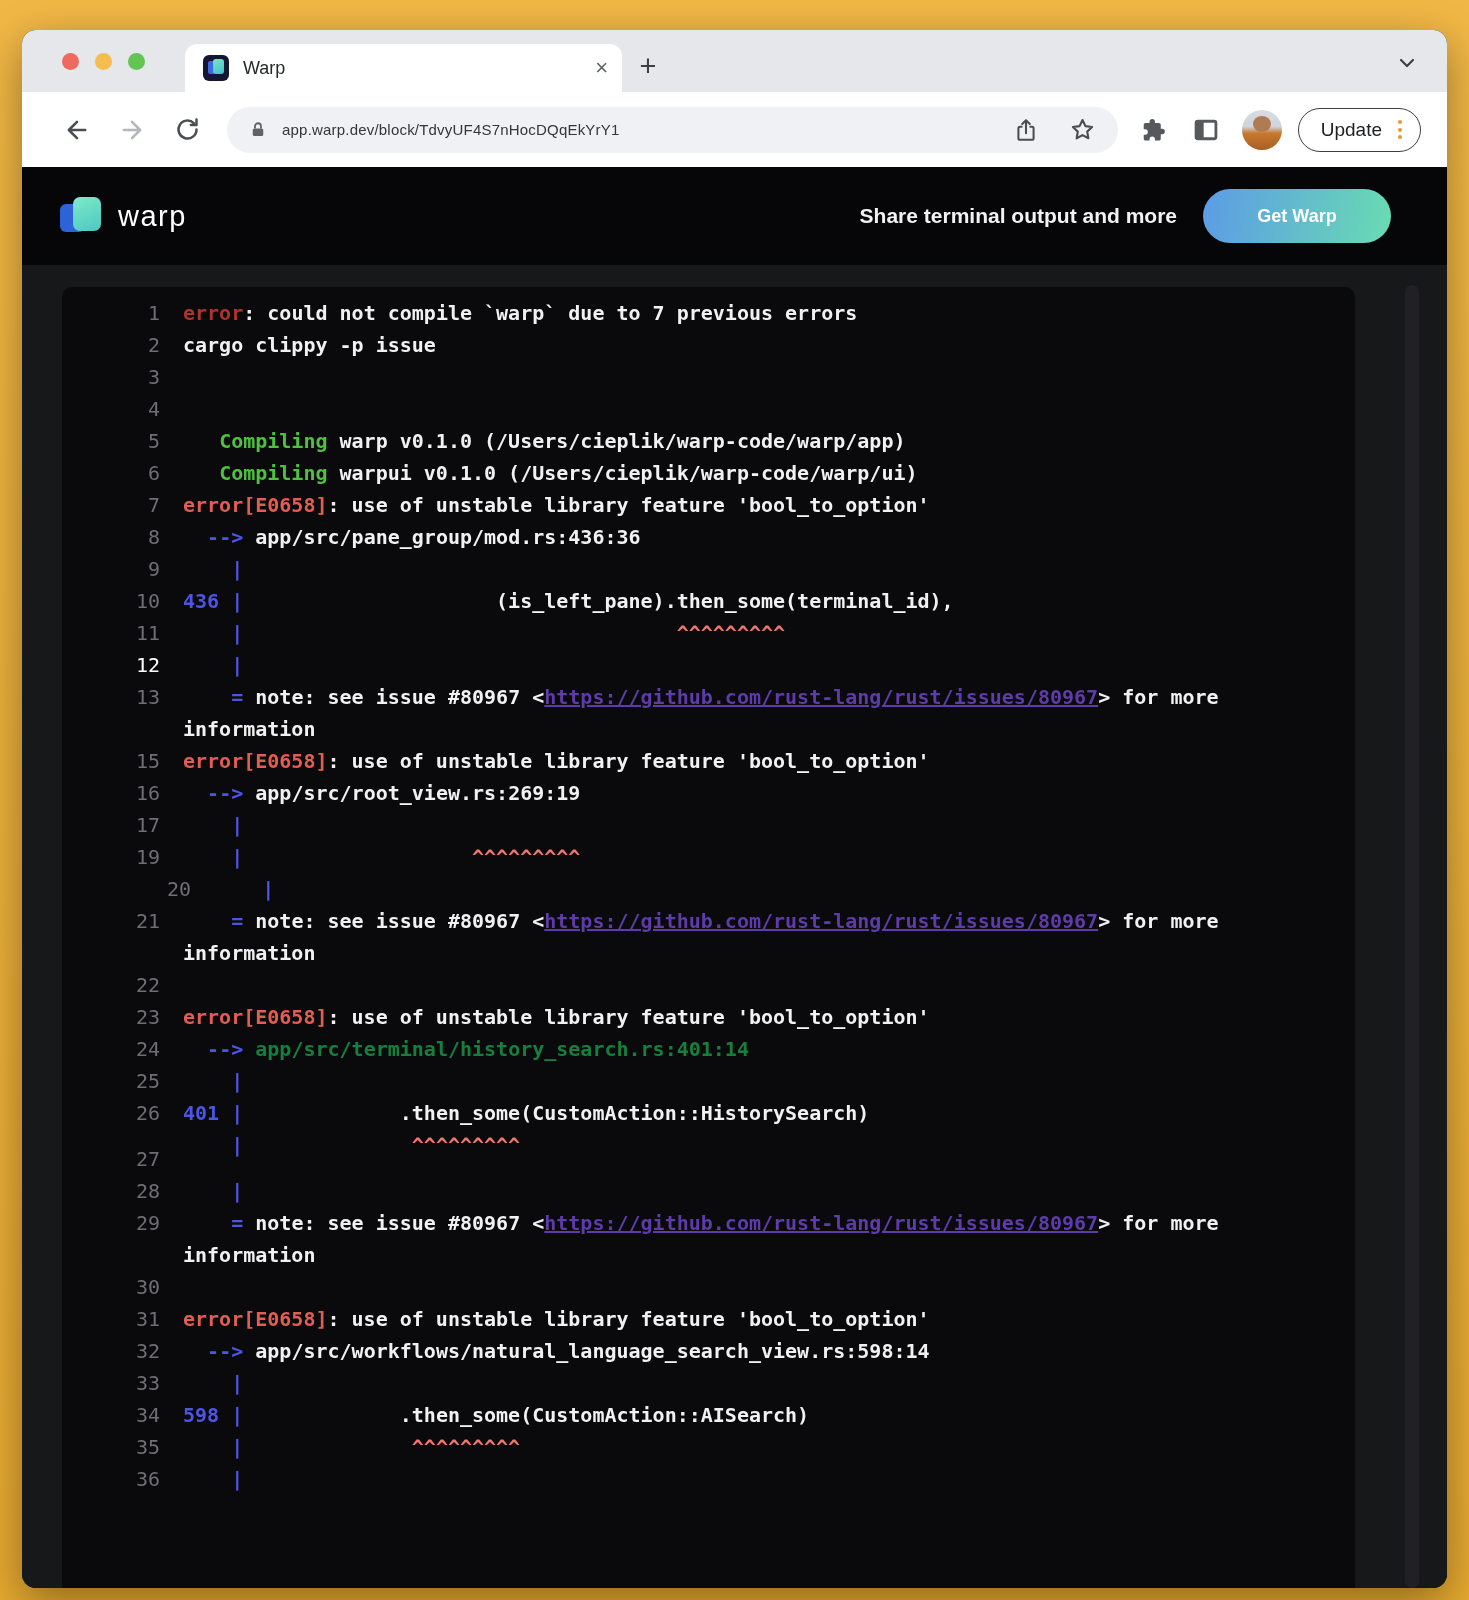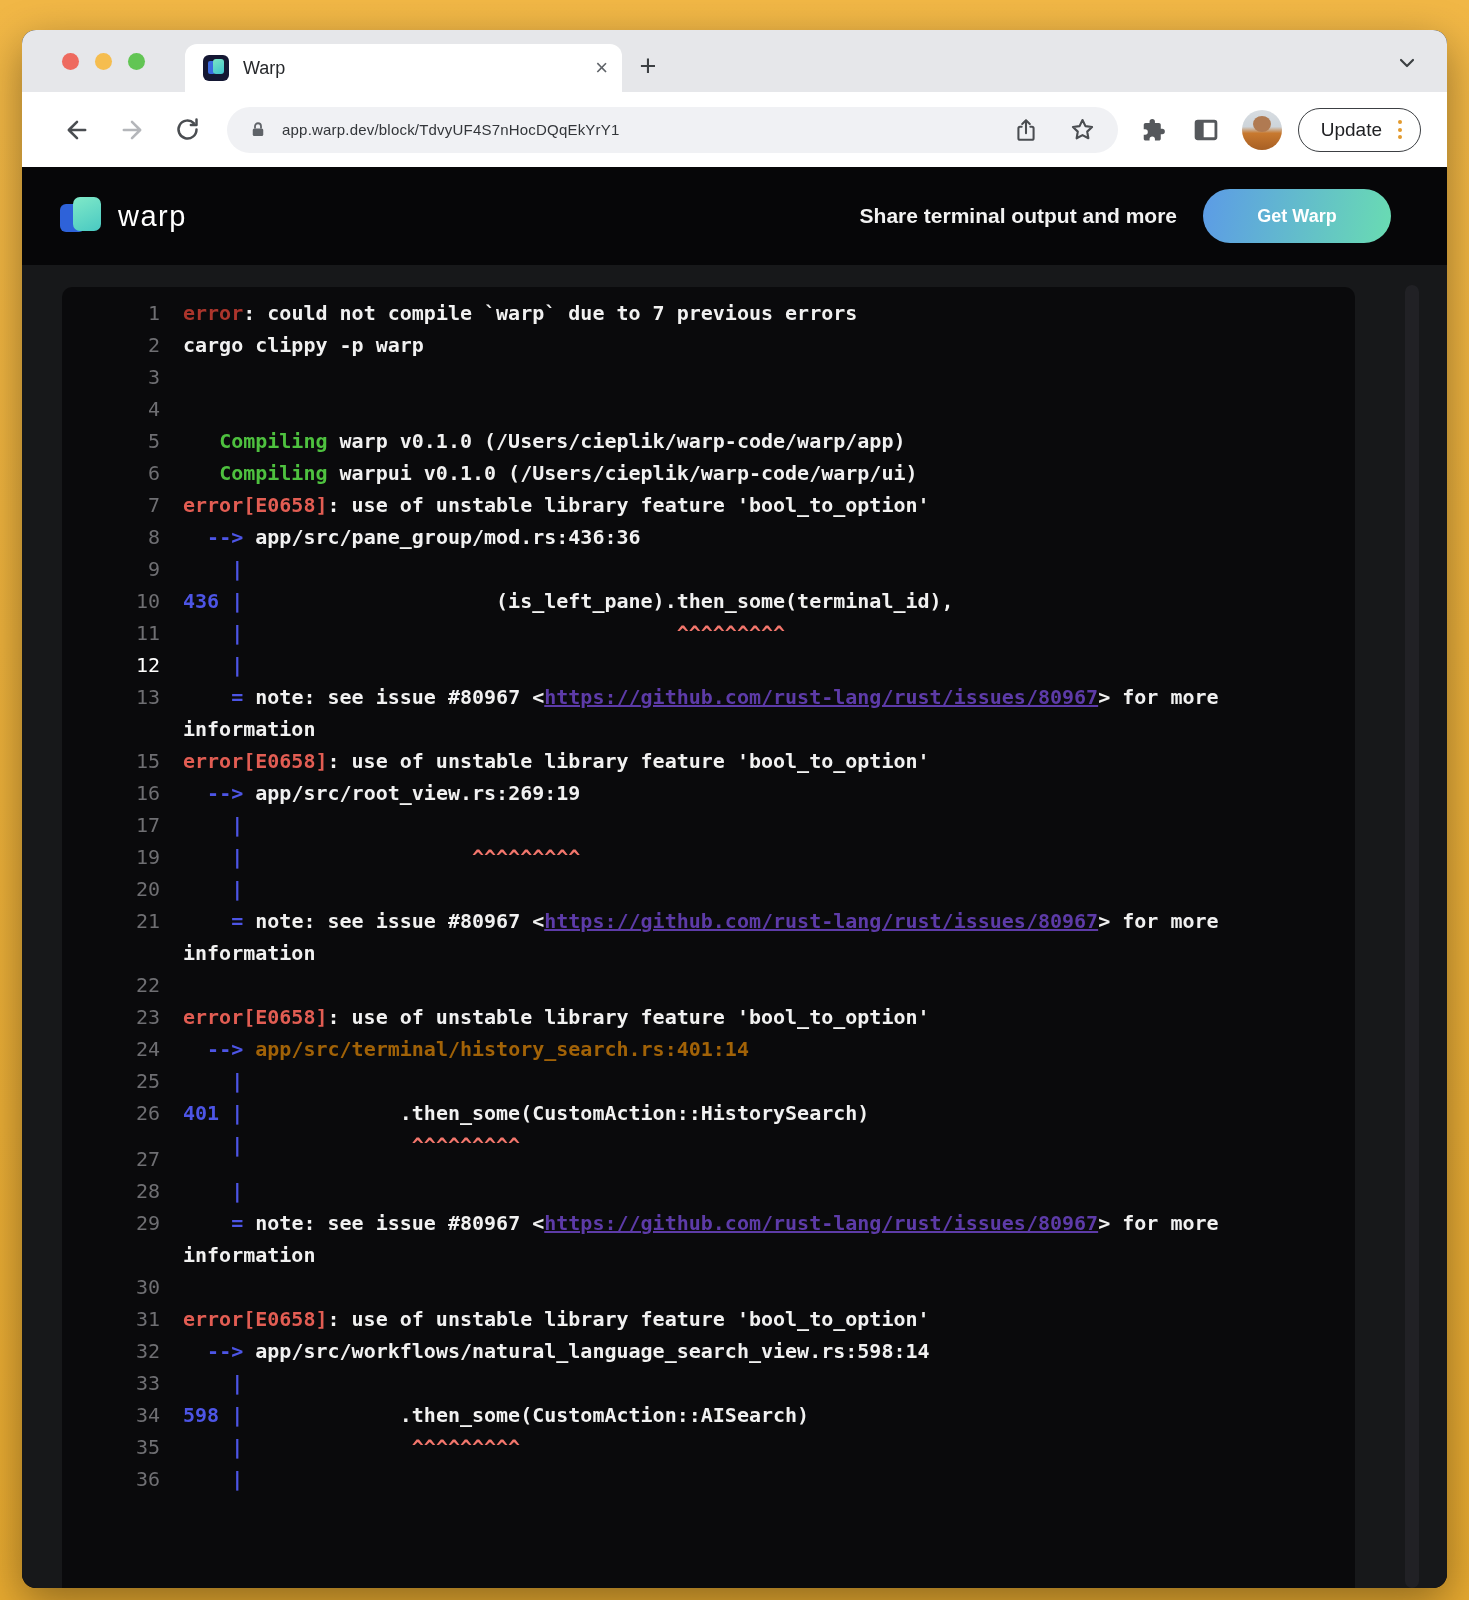--- a/index.html
+++ b/index.html
@@ -159,21 +159,21 @@
   </div>
 
   <div class="page">
     <div class="terminal">
         <div class="trow">
           <span class="ln" style="color: rgb(111, 111, 115);">1</span>
           <span class="code"><span style="color: rgb(171, 53, 44);">error</span><span style="color: rgb(241, 241, 241);">: could not compile `warp` due to 7 previous errors</span></span>
         </div>
         <div class="trow">
           <span class="ln" style="color: rgb(111, 111, 115);">2</span>
-          <span class="code"><span style="color: rgb(241, 241, 241);">cargo clippy -p warp</span></span>
+          <span class="code"><span style="color: rgb(241, 241, 241);">cargo clippy -p issue</span></span>
         </div>
         <div class="trow">
           <span class="ln" style="color: rgb(111, 111, 115);">3</span>
           <span class="code"></span>
         </div>
         <div class="trow">
           <span class="ln" style="color: rgb(111, 111, 115);">4</span>
           <span class="code"></span>
         </div>
         <div class="trow">
@@ -222,38 +222,38 @@
         </div>
         <div class="trow">
           <span class="ln" style="color: rgb(111, 111, 115);">17</span>
           <span class="code"><span style="color: rgb(77, 85, 230);">    |</span></span>
         </div>
         <div class="trow">
           <span class="ln" style="color: rgb(111, 111, 115);">19</span>
           <span class="code"><span style="color: rgb(77, 85, 230);">    |</span><span style="color: rgb(242, 118, 108);">                   ^^^^^^^^^</span></span>
         </div>
         <div class="trow">
-          <span class="ln" style="color: rgb(111, 111, 115);">20</span>
+          <span class="ln" style="color: rgb(111, 111, 115); margin-left: 31px;">20</span>
           <span class="code"><span style="color: rgb(77, 85, 230);">    |</span></span>
         </div>
         <div class="trow">
           <span class="ln" style="color: rgb(111, 111, 115);">21</span>
           <span class="code"><span style="color: rgb(77, 85, 230);">    = </span><span style="color: rgb(241, 241, 241);">note: see issue #80967 &lt;</span><a style="text-decoration: underline; color: rgb(93, 59, 168);">https://github.com/rust-lang/rust/issues/80967</a><span style="color: rgb(241, 241, 241);">&gt; for more information</span></span>
         </div>
         <div class="trow">
           <span class="ln" style="color: rgb(111, 111, 115);">22</span>
           <span class="code"></span>
         </div>
         <div class="trow">
           <span class="ln" style="color: rgb(111, 111, 115);">23</span>
           <span class="code"><span style="color: rgb(226, 93, 83);">error[E0658]</span><span style="color: rgb(241, 241, 241);">: use of unstable library feature 'bool_to_option'</span></span>
         </div>
         <div class="trow">
           <span class="ln" style="color: rgb(111, 111, 115);">24</span>
-          <span class="code"><span style="color: rgb(77, 85, 230);">  --&gt; </span><span style="color: #a16207;">app/src/terminal/history_search.rs:401:14</span></span>
+          <span class="code"><span style="color: rgb(77, 85, 230);">  --&gt; </span><span style="color: #15803d;">app/src/terminal/history_search.rs:401:14</span></span>
         </div>
         <div class="trow">
           <span class="ln" style="color: rgb(111, 111, 115);">25</span>
           <span class="code"><span style="color: rgb(77, 85, 230);">    |</span></span>
         </div>
         <div class="trow">
           <span class="ln" style="color: rgb(111, 111, 115);">26</span>
           <span class="code"><span style="color: rgb(77, 85, 230);">401 |</span><span style="color: rgb(241, 241, 241);">             .then_some(CustomAction::HistorySearch)</span></span>
         </div>
         <div class="trow">

